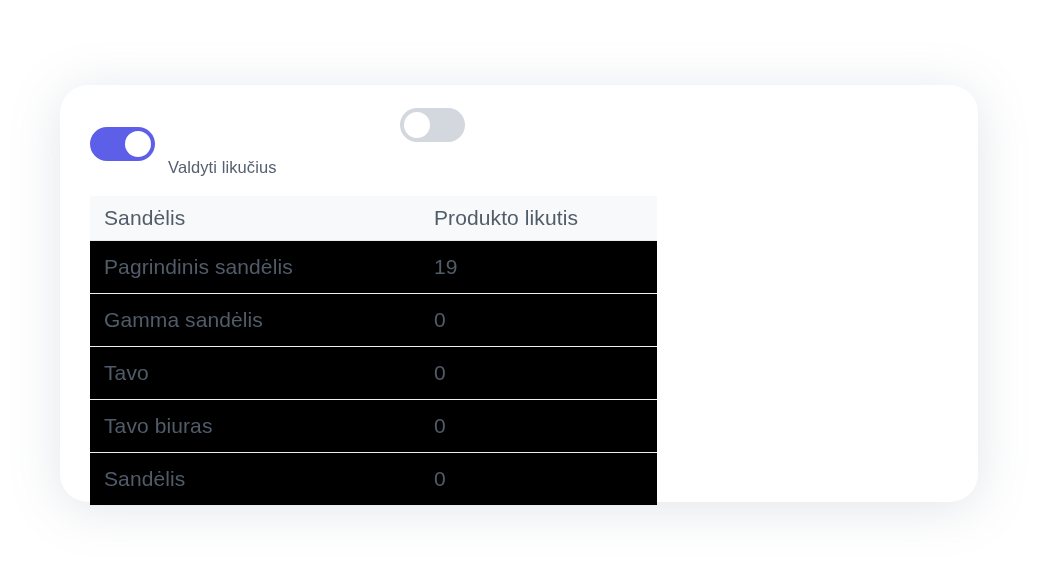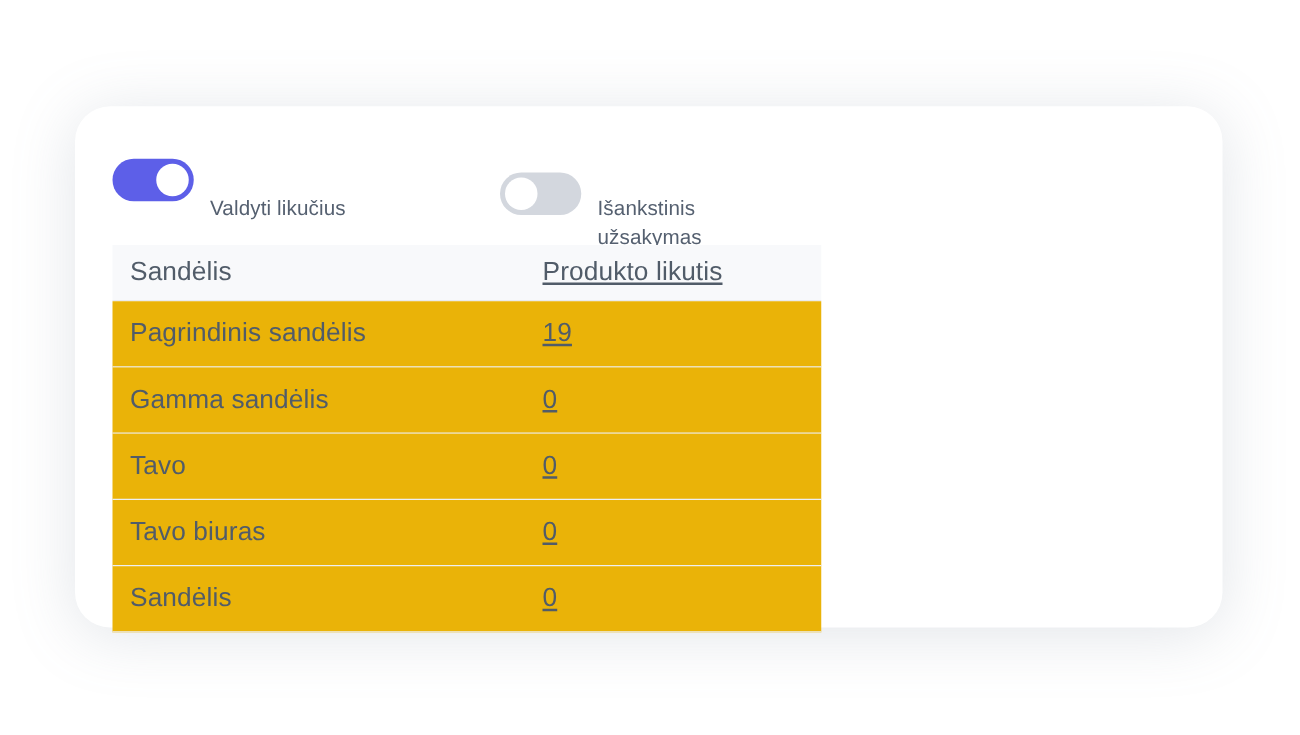--- a/index.html
+++ b/index.html
@@ -74,53 +74,51 @@
     align-items: center;
     height: 44px;
     background: #f8f9fb;
     border-bottom: 1px solid #e9ebef;
   }
   .trow {
     display: flex;
     align-items: center;
     height: 52px;
     border-bottom: 1px solid #edeff2;
-    background: #eab308;
+    background: #000000;
   }
   .col-name {
     flex: 0 0 316px;
     padding-left: 14px;
     white-space: nowrap;
     overflow: hidden;
   }
   .col-value {
     flex: 1 1 auto;
     padding-left: 14px;
     white-space: nowrap;
-    text-decoration: underline;
   }
 </style>
 </head>
 <body>
 
 <div class="page">
   <div class="card">
 
     <div class="toggle-group tg1">
       <div class="toggle on">
         <div class="knob"></div>
       </div>
       <div class="toggle-label">Valdyti likučius</div>
     </div>
 
     <div class="toggle-group tg2">
       <div class="toggle">
         <div class="knob"></div>
       </div>
-      <div class="toggle-label">Išankstinis užsakymas</div>
     </div>
 
 
     <div class="stock-table">
       <div class="thead">
         <div class="col-name">Sandėlis</div>
         <div class="col-value">Produkto likutis</div>
       </div>
       <div class="trow">
         <div class="col-name">Pagrindinis sandėlis</div>

